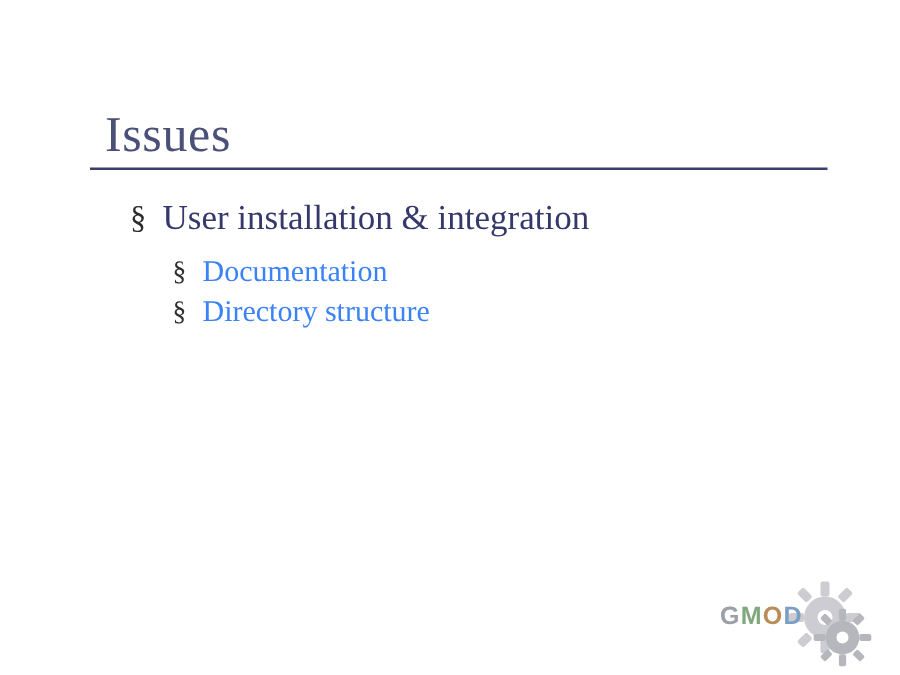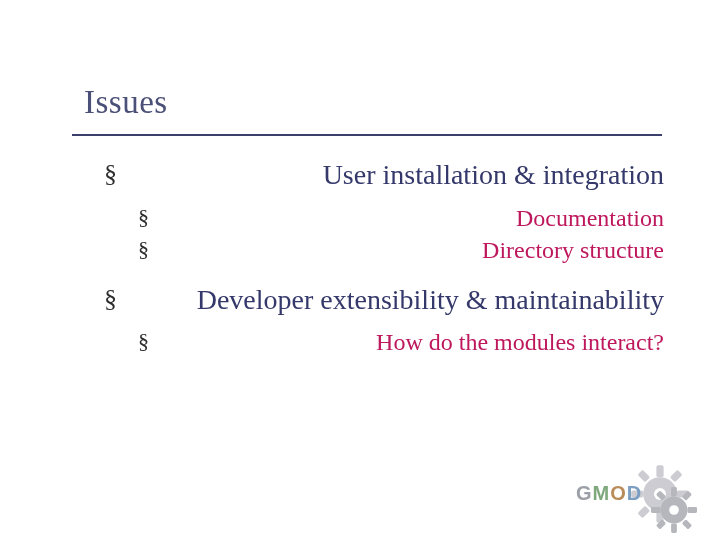--- a/index.html
+++ b/index.html
@@ -15,21 +15,21 @@
   .slide {
     position: relative;
     width: 720px;
     height: 540px;
     box-sizing: border-box;
   }
   .title {
     position: absolute;
     left: 84px;
     top: 84px;
-    font-size: 33px;
+    font-size: 40px;
     letter-spacing: 0.5px;
     color: #4b5078;
   }
   .rule {
     position: absolute;
     left: 72px;
     top: 134px;
     width: 590px;
     height: 0;
     border-top: 2px solid #3a3f6b;
@@ -47,40 +47,39 @@
   }
   li {
     position: relative;
   }
   .lvl1 > li {
     font-size: 28px;
     line-height: 1.35;
     padding-left: 26px;
     margin-bottom: 6px;
     color: #34386a;
-    text-align: right;
   }
   .lvl1 > li::before {
     content: "§";
     position: absolute;
     left: 0;
     top: 0;
     font-size: 26px;
     color: #2d2d2d;
   }
   .lvl2 {
     margin-top: 8px;
     margin-bottom: 14px;
     margin-left: 8px;
   }
   .lvl2 > li {
     font-size: 24px;
     line-height: 1.35;
     padding-left: 24px;
-    color: #be185d;
+    color: #3b82f6;
   }
   .lvl2 > li::before {
     content: "§";
     position: absolute;
     left: 0;
     top: 0;
     font-size: 22px;
     color: #2d2d2d;
   }
   .logo {
@@ -119,26 +118,20 @@
 
   <div class="content">
     <ul class="lvl1">
       <li>
         <span>User installation &amp; integration</span>
         <ul class="lvl2">
           <li><span>Documentation</span></li>
           <li><span>Directory structure</span></li>
         </ul>
       </li>
-      <li>
-        <span>Developer extensibility &amp; maintainability</span>
-        <ul class="lvl2">
-          <li><span>How do the modules interact?</span></li>
-        </ul>
-      </li>
     </ul>
   </div>
 
   <div class="logo">
     <svg class="gear" style="left:58px; top:0px;" width="60" height="60" viewBox="0 0 100 100">
       <g>
         <circle cx="50" cy="50" r="28"></circle>
         <rect x="44" y="2" width="12" height="20" rx="3"></rect>
         <rect x="44" y="78" width="12" height="20" rx="3"></rect>
         <rect x="2" y="44" width="20" height="12" rx="3"></rect>

